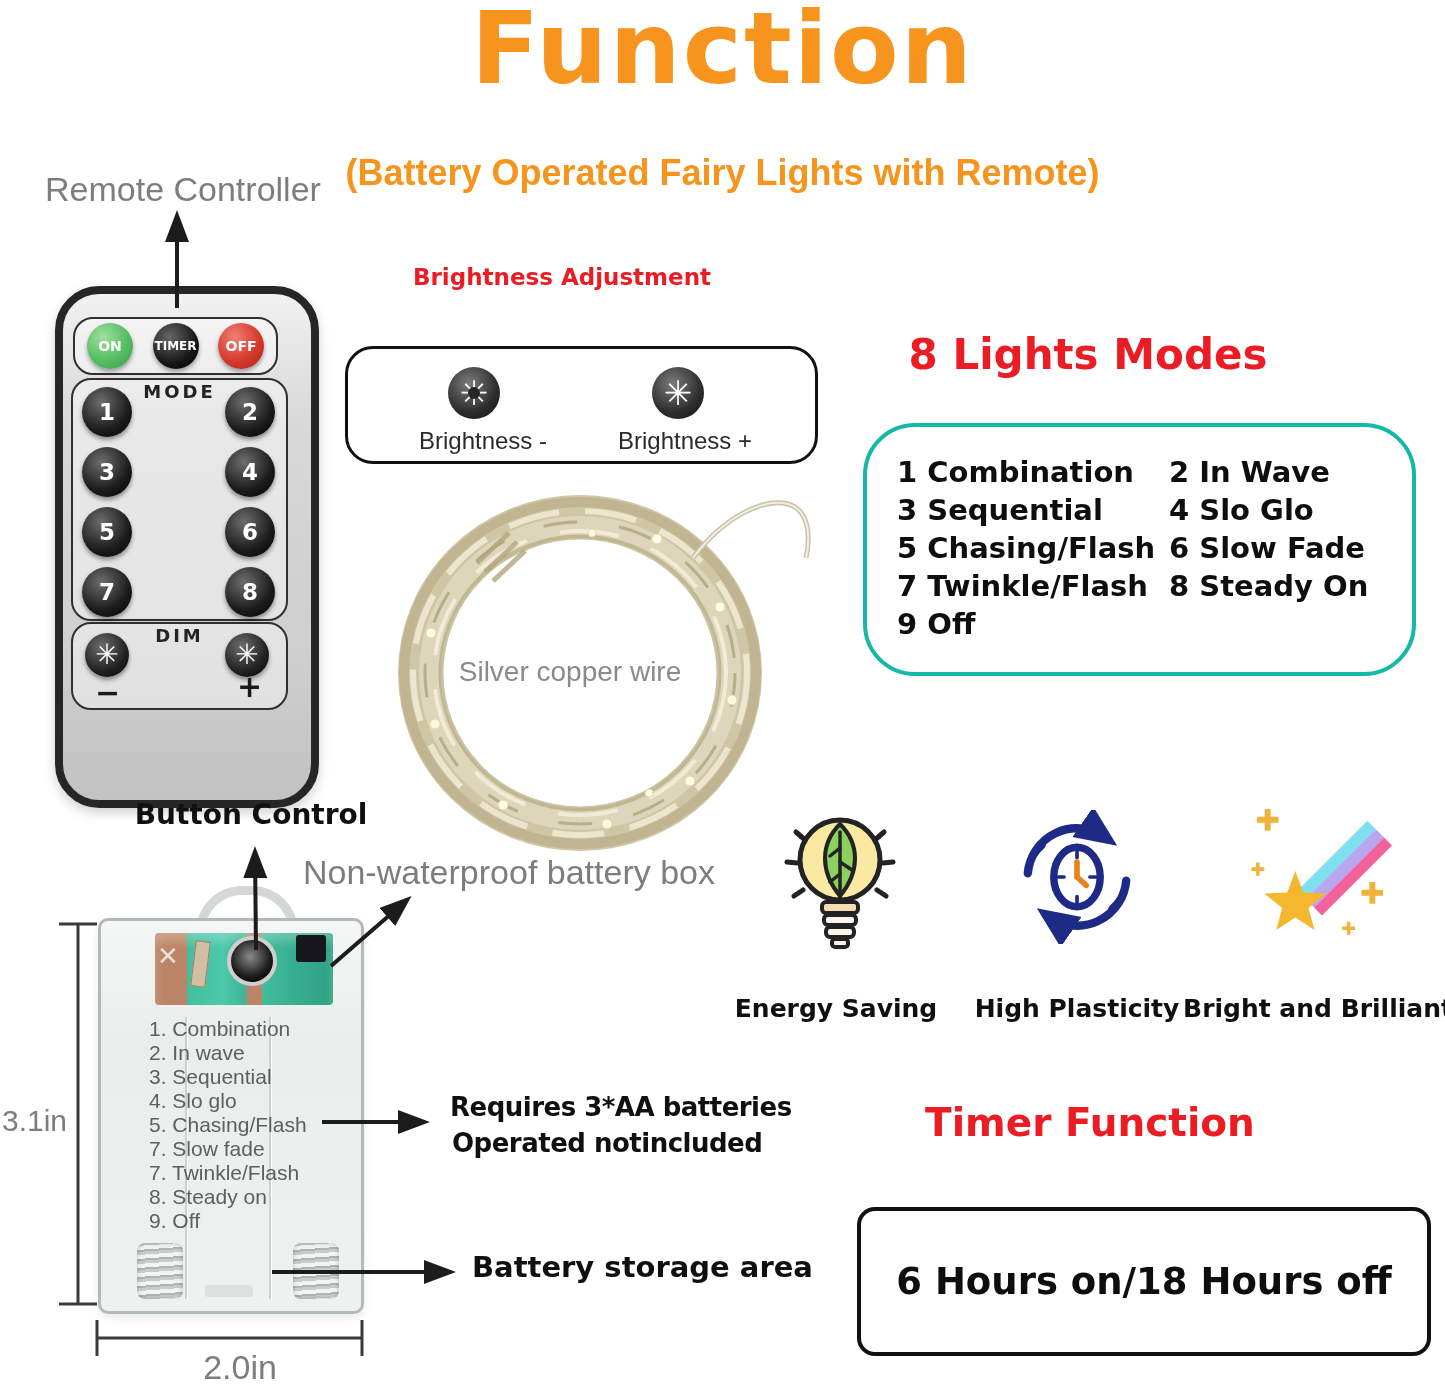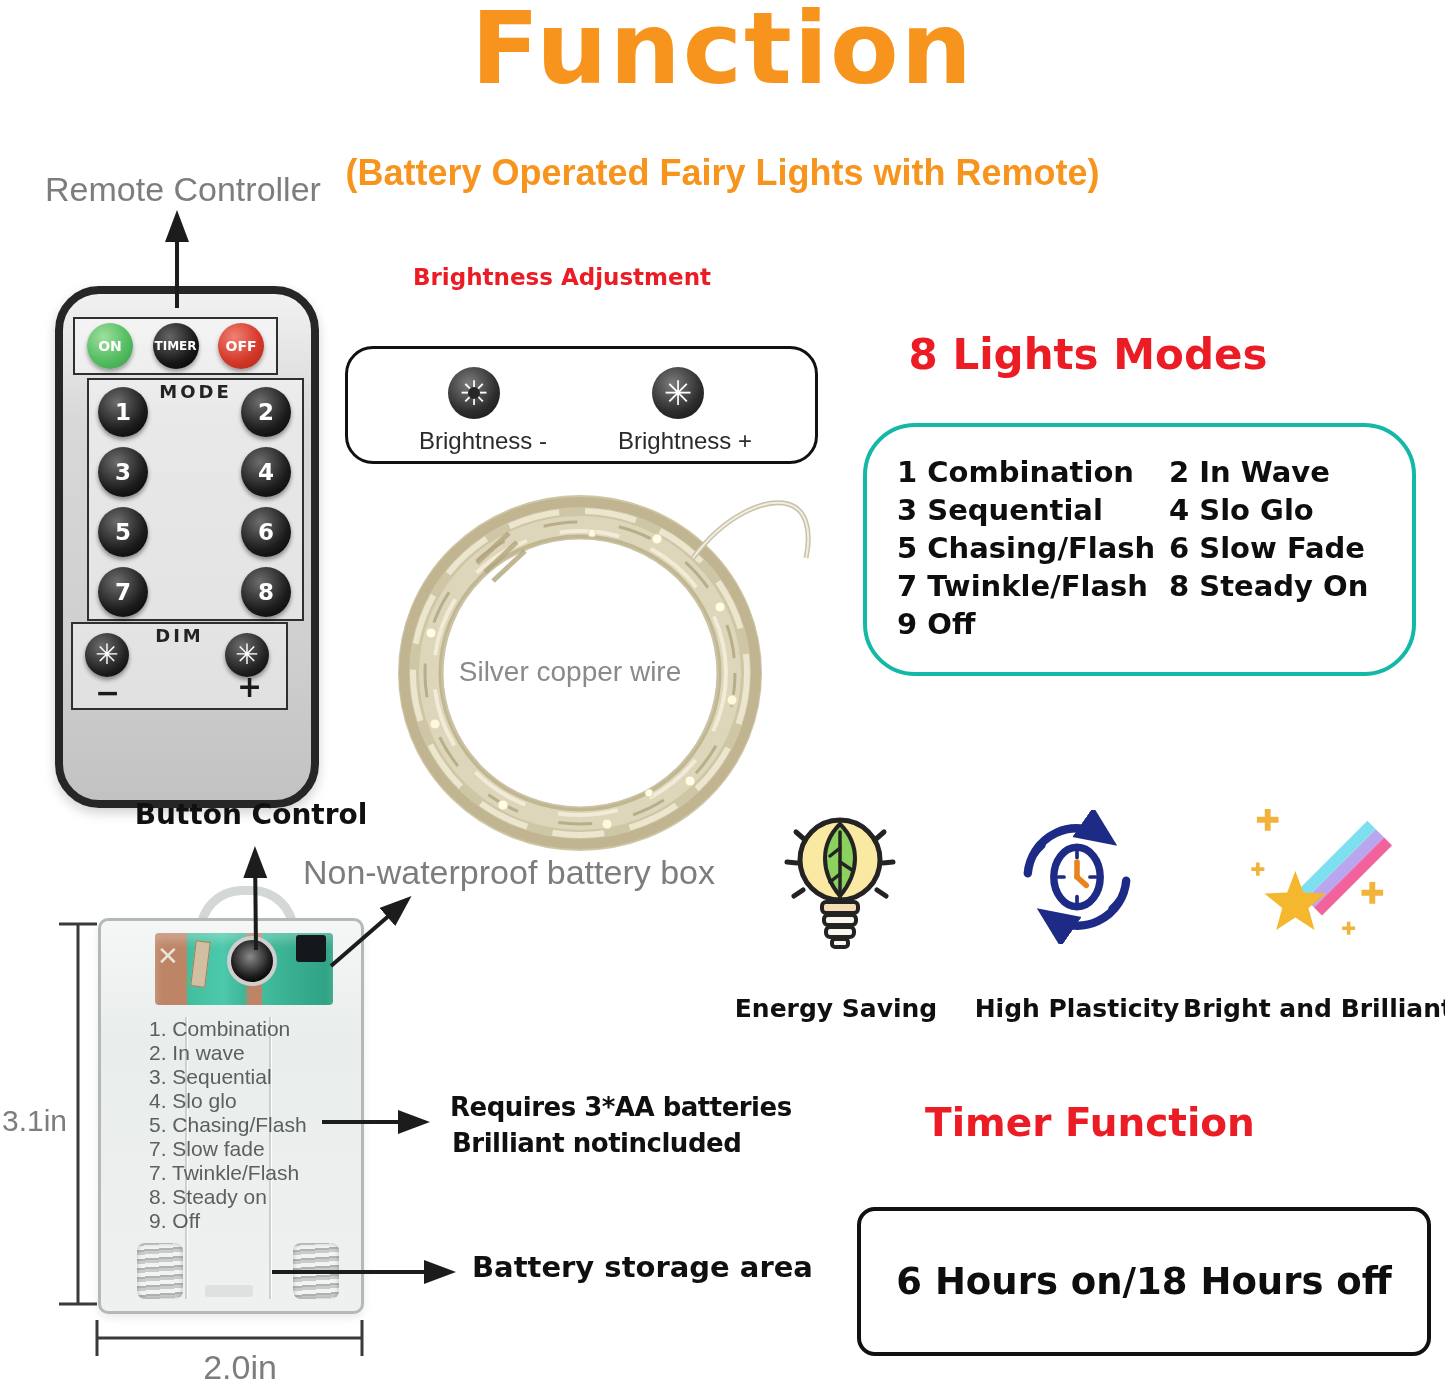--- a/index.html
+++ b/index.html
@@ -14,29 +14,29 @@
   .subtitle{left:0;width:100%;top:120px;text-align:center;font-size:36px;font-weight:bold;
             color:#F7941D;font-family:"Liberation Sans",sans-serif;margin-top:32px;}
   .red-head{color:#EB1C24;font-weight:bold;}
   .gray-label{color:#7D7D7D;font-family:"Liberation Sans",sans-serif;white-space:nowrap;}
   .black-label{color:#101010;font-weight:bold;white-space:nowrap;}
 
   
   .remote{left:55px;top:286px;width:248px;height:506px;border:8px solid #262626;border-radius:44px;
           background:linear-gradient(180deg,#f1f1f1,#d8d8d8 25%,#cfcfcf 70%,#c2c2c2);
           box-shadow:0 5px 12px rgba(0,0,0,.18);}
-  .panel{position:absolute;border:2px solid #2f2f2f;border-radius:0;background:rgba(255,255,255,.42);}
+  .panel{position:absolute;border:2px solid #2f2f2f;border-radius:20px;background:rgba(255,255,255,.42);}
   .power-panel{left:10px;top:23px;width:205px;height:58px;display:flex;align-items:center;
                justify-content:space-between;padding:0 12px;box-sizing:border-box;}
   .rbtn{width:46px;height:46px;border-radius:50%;display:flex;align-items:center;justify-content:center;
         color:#fff;font-weight:bold;box-shadow:0 3px 4px rgba(0,0,0,.35);}
   .rbtn.on{background:radial-gradient(circle at 36% 30%,#9fdfa0,#55BD62 55%,#3a9b4a);font-size:14px;}
   .rbtn.timer{background:radial-gradient(circle at 36% 30%,#666,#171717 60%,#000);font-size:12px;}
   .rbtn.off{background:radial-gradient(circle at 36% 30%,#ef8174,#D63A2B 55%,#a92317);font-size:14px;}
-  .mode-panel{left:8px;top:84px;width:213px;height:239px;margin-left:16px;}
+  .mode-panel{left:8px;top:84px;width:213px;height:239px;}
   .panel-cap{position:absolute;left:0;top:1px;width:100%;text-align:center;font-size:18px;
              font-weight:bold;letter-spacing:3px;color:#232323;}
   .numbtn{position:absolute;width:50px;height:50px;border-radius:50%;color:#fff;font-size:23px;
           font-weight:bold;display:flex;align-items:center;justify-content:center;
           background:radial-gradient(circle at 38% 30%,#6d6d6d,#1c1c1c 60%,#000);
           box-shadow:0 3px 4px rgba(0,0,0,.4);}
   .dim-panel{left:8px;top:328px;width:213px;height:84px;}
   .sunbtn{position:absolute;width:44px;height:44px;border-radius:50%;color:#fff;
           display:flex;align-items:center;justify-content:center;font-size:28px;line-height:1;
           background:radial-gradient(circle at 38% 30%,#6d6d6d,#222 60%,#000);
@@ -271,21 +271,21 @@
       <div>7. Twinkle/Flash</div>
       <div>8. Steady on</div>
       <div>9. Off</div>
     </div>
     <div class="spring" style="left:36px;top:322px;"></div>
     <div class="spring" style="left:192px;top:322px;"></div>
     <div class="contact"></div>
   </div>
 
   <div class="abs black-label" style="left:450px;top:1092px;font-size:26px;letter-spacing:-0.5px;">Requires 3*AA batteries</div>
-  <div class="abs black-label" style="left:452px;top:1128px;font-size:26px;letter-spacing:-0.5px;">Brilliant notincluded</div>
+  <div class="abs black-label" style="left:452px;top:1128px;font-size:26px;letter-spacing:-0.5px;">Operated notincluded</div>
   <div class="abs black-label" style="left:472px;top:1250px;font-size:29px;">Battery storage area</div>
 
   <div class="abs red-head ctr" style="left:1090px;top:1100px;font-size:39px;">Timer Function</div>
   <div class="abs timer-box">
     <span class="timer-val">6 Hours on/18 Hours off</span>
   </div>
 
   <svg class="abs overlay" width="1445" height="1389" viewBox="0 0 1445 1389">
     <defs>
       <marker id="ah" markerWidth="9" markerHeight="7" refX="6.5" refY="3" orient="auto">

